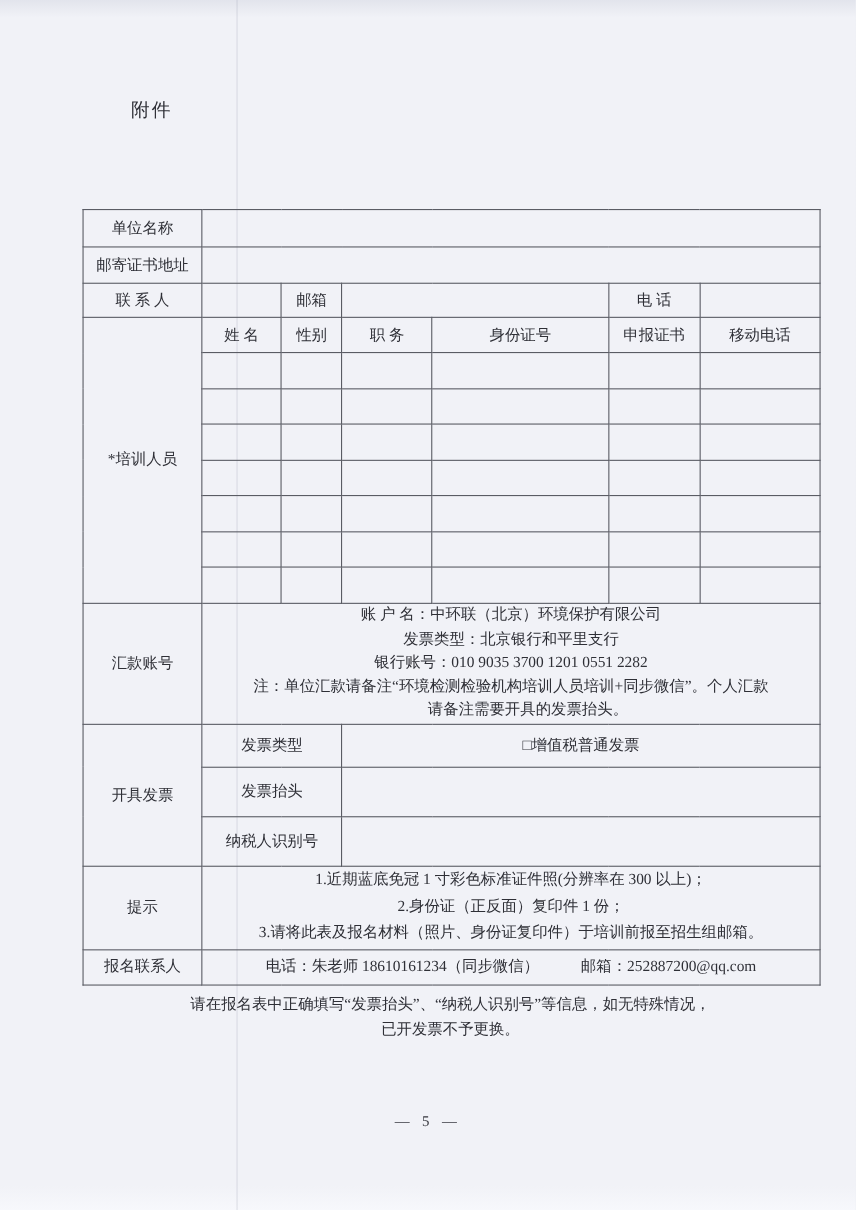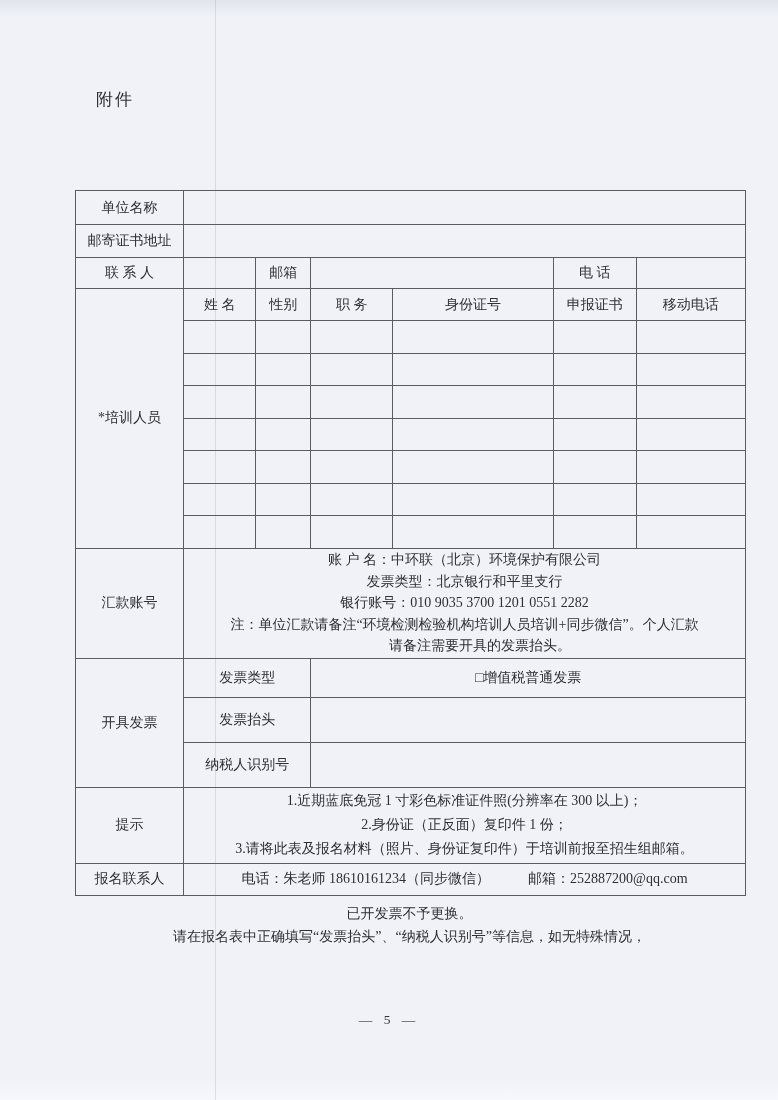--- a/index.html
+++ b/index.html
@@ -19,21 +19,21 @@
     color: #2e2f36;
   }
   .fold-line {
     position: absolute;
     left: 215px; top: 0;
     width: 1px; height: 100%;
     background: rgba(150,156,176,0.28);
   }
   .attachment {
     position: absolute;
-    left: 96px; top: 88px;
+    left: 119px; top: 88px;
     font-size: 17px;
     letter-spacing: 2px;
   }
   .doc-title {
     position: absolute;
     left: 75px; top: 142px;
     width: 669px;
     text-align: center;
     font-family: "Liberation Sans", "DejaVu Sans", sans-serif;
     font-weight: 700;
@@ -244,18 +244,18 @@
           <div class="reg-contact">
             <span>电话：朱老师 18610161234（同步微信）</span>
             <span>邮箱：252887200@qq.com</span>
           </div>
         </td>
       </tr>
     </tbody>
   </table>
 
   <div class="footer-note">
+    <div>请在报名表中正确填写“发票抬头”、“纳税人识别号”等信息，如无特殊情况，</div>
     <div>已开发票不予更换。</div>
-    <div>请在报名表中正确填写“发票抬头”、“纳税人识别号”等信息，如无特殊情况，</div>
   </div>
 
   <div class="page-number">— 5 —</div>
 </div>
 
 </body></html>

